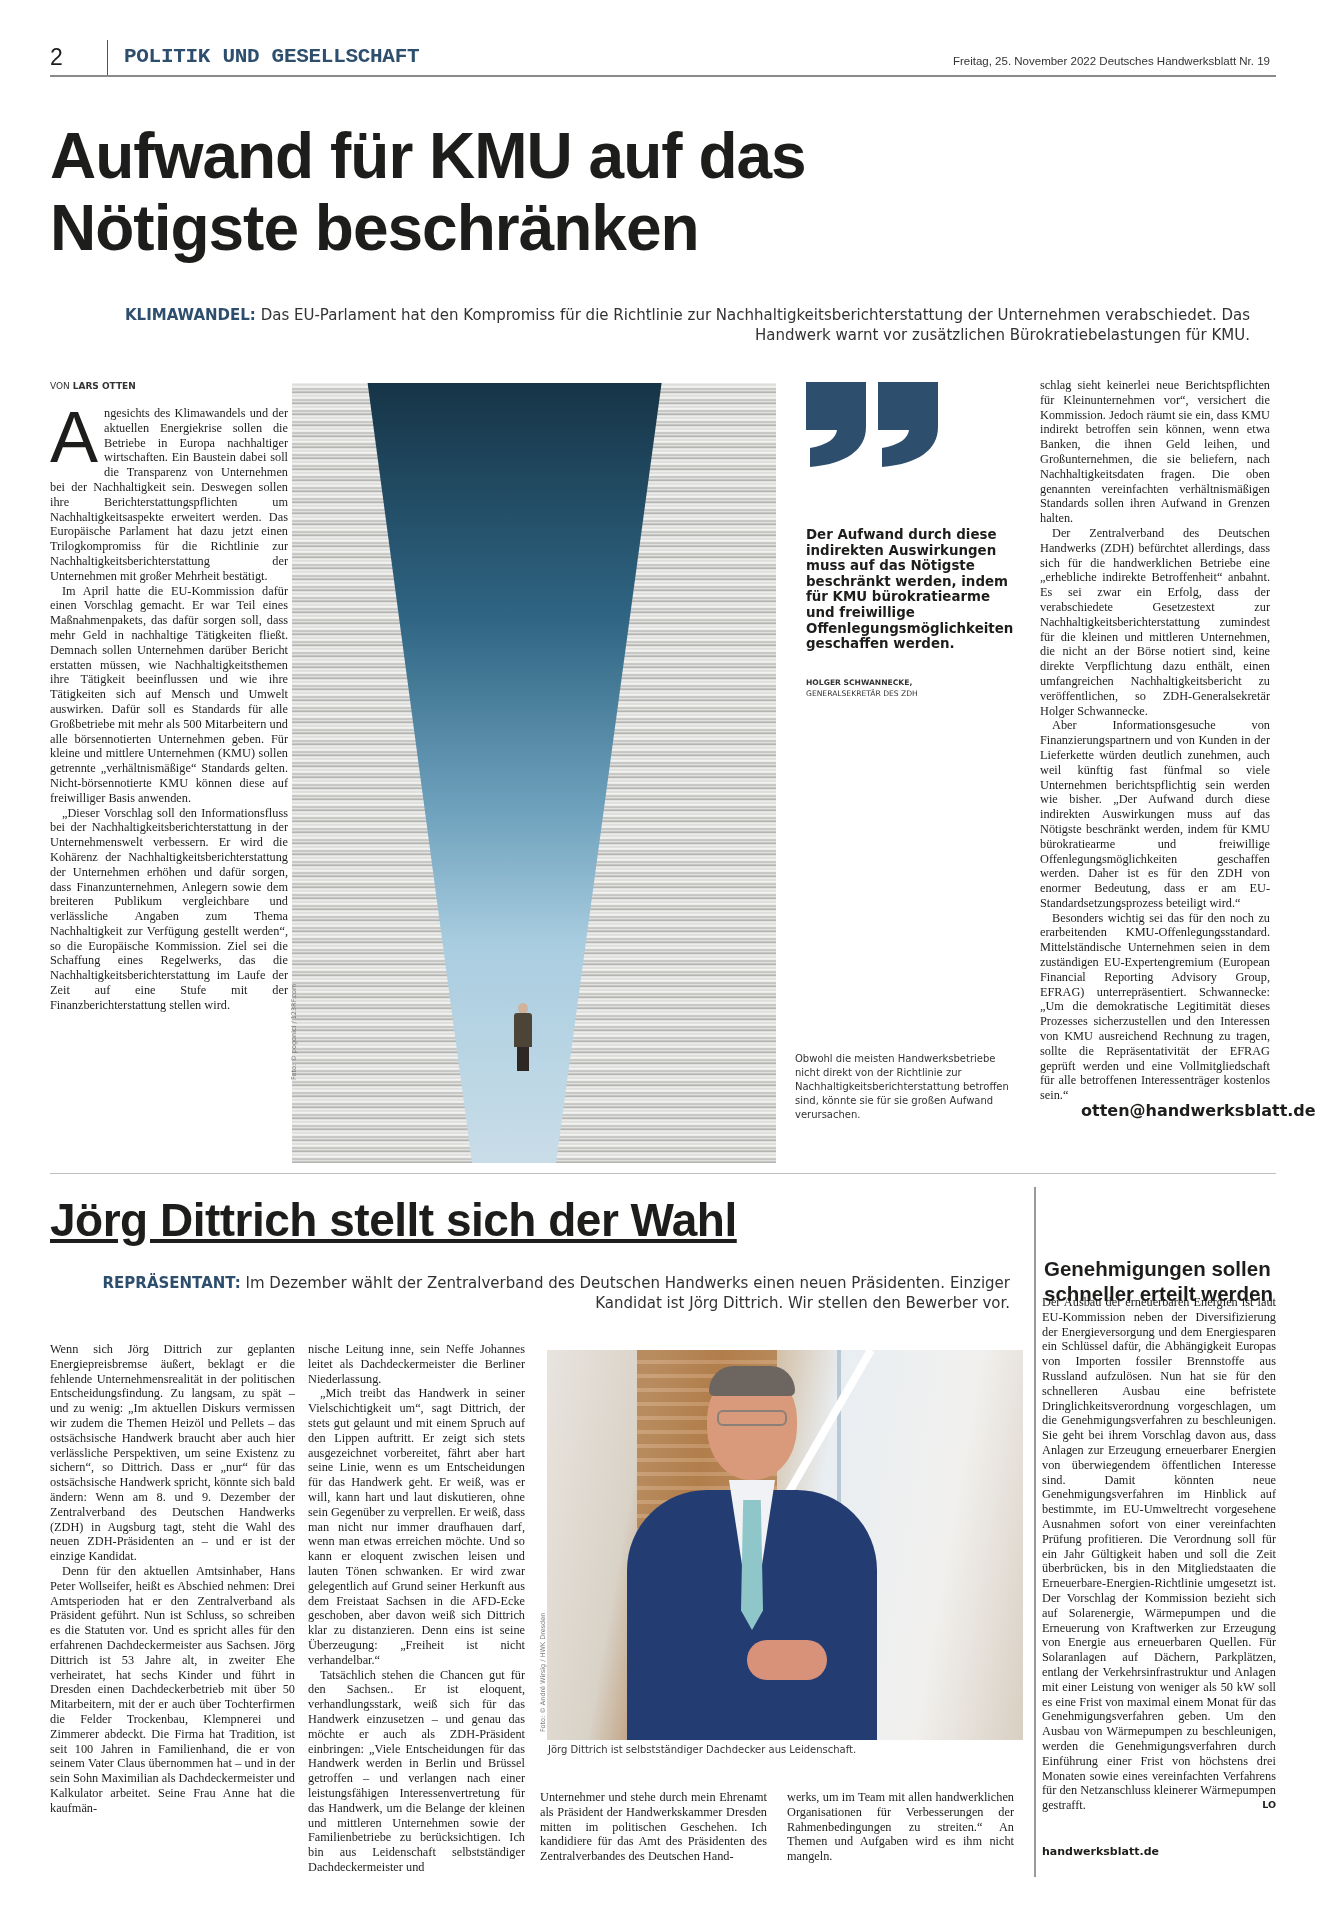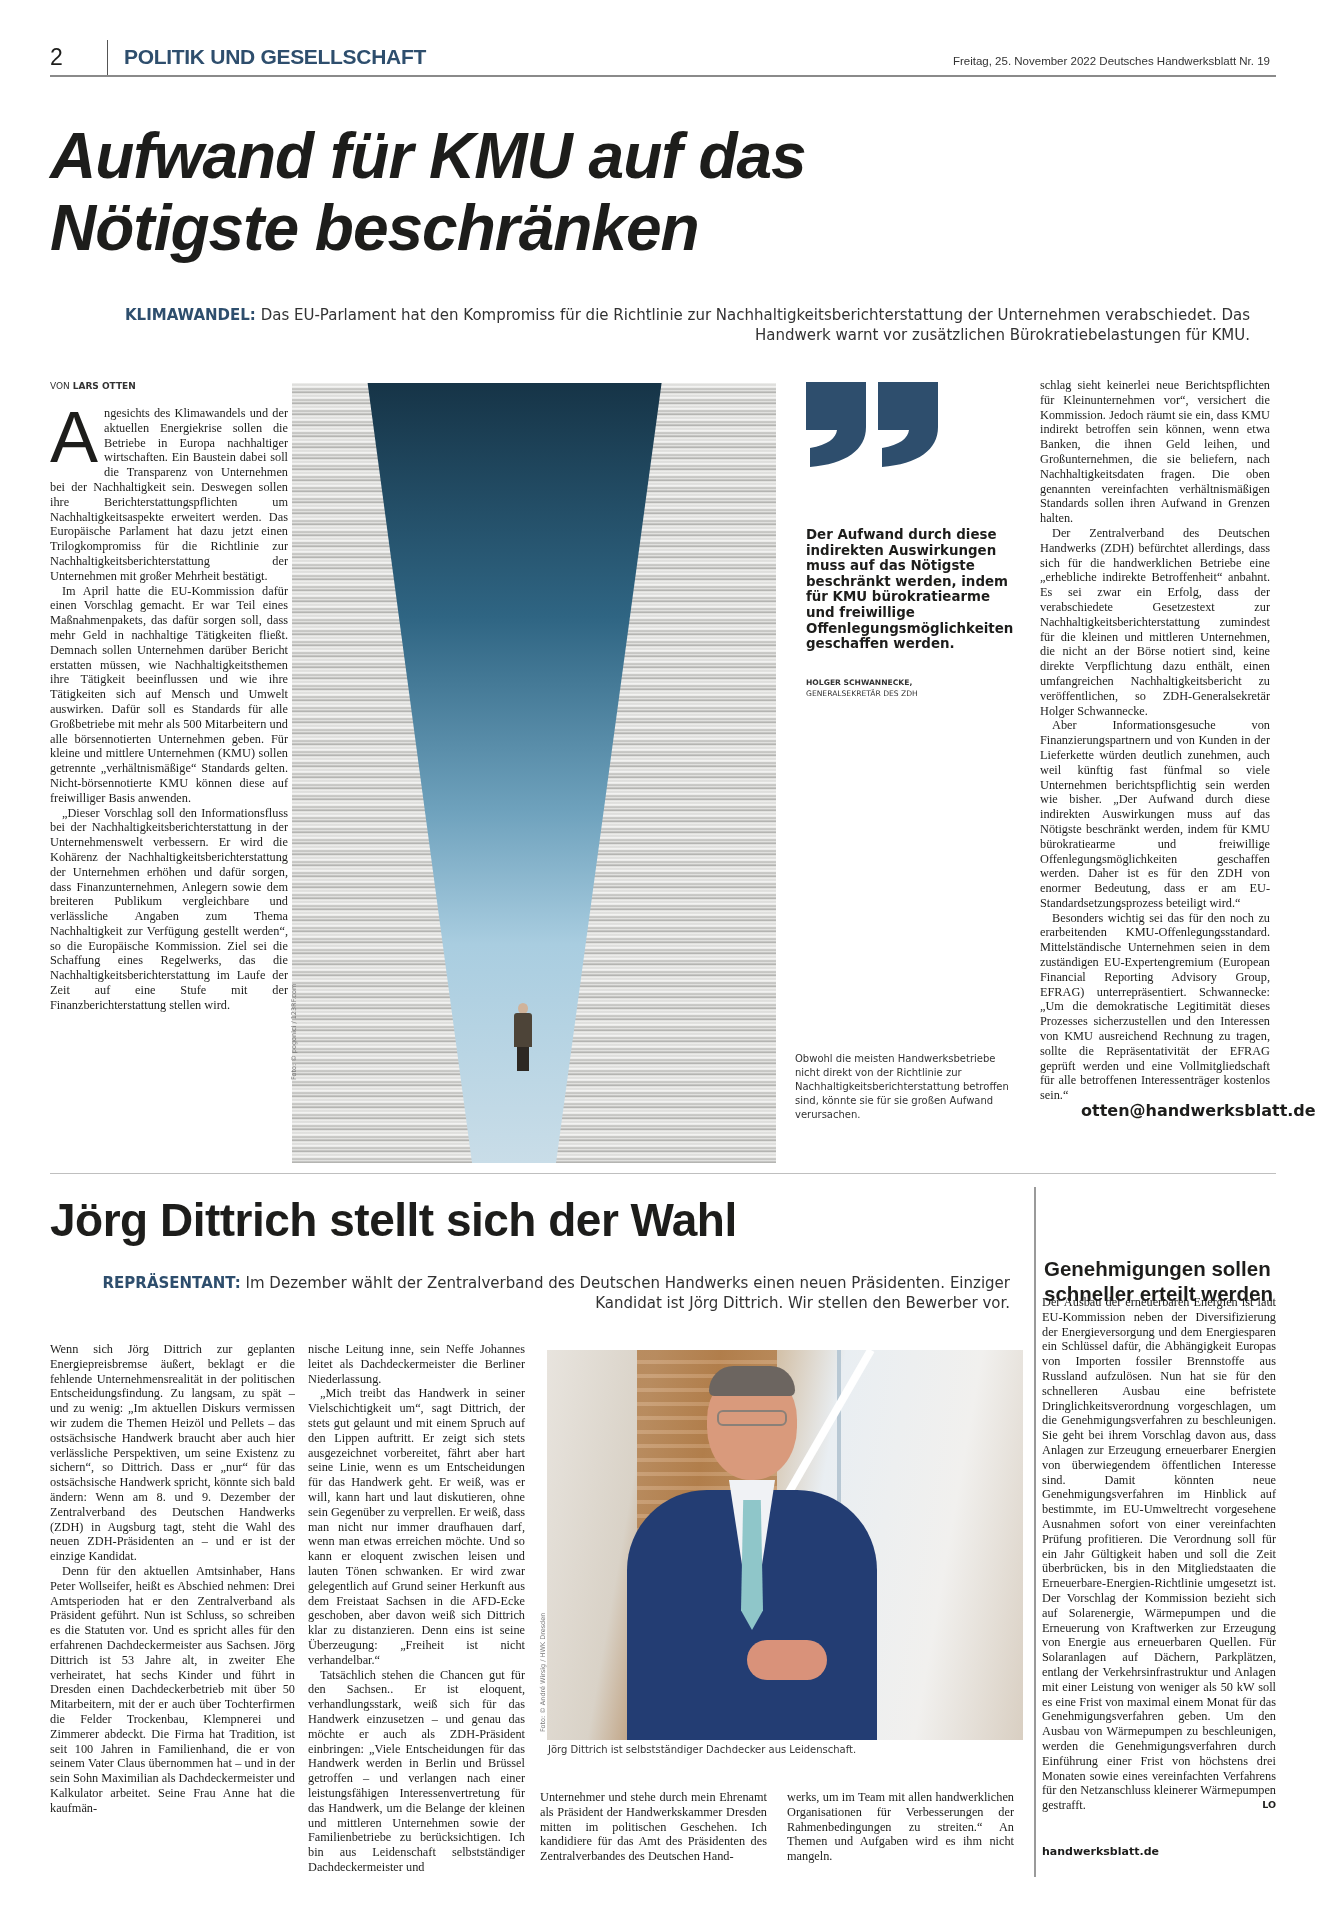--- a/index.html
+++ b/index.html
@@ -4,26 +4,26 @@
 <style>
   * { box-sizing: border-box; margin: 0; padding: 0; }
   html, body { width: 1326px; height: 1932px; background: #ffffff; overflow: hidden; }
   body { position: relative; font-family: "Liberation Serif", serif; color: #1d1d1b; }
 
   .abs { position: absolute; }
 
   
   .pagenum { left: 50px; top: 44px; font-family: "Liberation Sans", sans-serif; font-size: 23px; color: #1d1d1b; }
   .header-vline { left: 107px; top: 40px; width: 1px; height: 36px; background: #555; }
-  .section { left: 124px; top: 45px; font-family: Liberation Sans, sans-serif; font-size: 21px; font-weight: bold; color: #2e4e6d; letter-spacing: -0.3px; }
+  .section { left: 124px; top: 45px; font-family: Liberation Mono, monospace; font-size: 21px; font-weight: bold; color: #2e4e6d; letter-spacing: -0.3px; }
   .issue { right: 56px; top: 55px; font-family: "Liberation Sans", sans-serif; font-size: 11.5px; color: #333; }
   .header-rule { left: 50px; top: 75px; width: 1226px; height: 2px; background: #8a8a8a; }
 
   
-  .headline1 { left: 50px; top: 120px; width: 900px; font-family: "Liberation Sans", sans-serif; font-size: 64px; line-height: 72px; color: #1d1d1b; letter-spacing: -1px; font-style: italic; }
+  .headline1 { left: 50px; top: 120px; width: 900px; font-family: "Liberation Sans", sans-serif; font-size: 64px; line-height: 72px; color: #1d1d1b; letter-spacing: -1px; }
   .lead { font-family: "DejaVu Sans", sans-serif; font-size: 15px; line-height: 20px; color: #333; text-align: right; }
   .lead .kicker { font-weight: bold; color: #2e4e6d; }
   .lead1 { left: 50px; top: 305px; width: 1200px; }
 
   .byline { left: 50px; top: 381px; font-family: "DejaVu Sans", sans-serif; font-size: 9px; color: #333; }
   .byline b { font-weight: bold; }
 
   .col { font-family: "Liberation Serif", serif; font-size: 12.3px; line-height: 14.8px; text-align: justify; hyphens: auto; color: #1d1d1b; }
   .col p { text-indent: 12px; }
   .col p.first { text-indent: 0; }
@@ -48,21 +48,21 @@
   .quote-author b { font-weight: bold; }
 
   .caption1 { left: 795px; top: 1052px; width: 220px; font-family: "DejaVu Sans", sans-serif; font-size: 10px; line-height: 14px; color: #333; }
 
   .col3 { left: 1040px; top: 378px; width: 230px; }
   .email { font-family: "DejaVu Sans", sans-serif; font-weight: bold; font-size: 16px; margin-top: 1px; text-indent: 0 !important; margin-left: 41px; }
 
   .divider-mid { left: 50px; top: 1173px; width: 1226px; height: 1px; background: #bfbfbf; }
 
   
-  .headline2 { left: 50px; top: 1190px; width: 950px; font-family: "Liberation Sans", sans-serif; font-size: 46px; line-height: 60px; color: #1d1d1b; letter-spacing: -0.5px; }
+  .headline2 { left: 50px; top: 1190px; width: 950px; font-family: "Liberation Sans", sans-serif; font-size: 46px; line-height: 60px; color: #1d1d1b; letter-spacing: -0.5px; text-decoration: underline; }
   .lead2 { left: 50px; top: 1273px; width: 960px; }
   .col-b1 { left: 50px; top: 1342px; width: 245px; }
   .col-b2 { left: 308px; top: 1342px; width: 217px; }
   .col-b3 { left: 540px; top: 1790px; width: 227px; }
   .col-b4 { left: 787px; top: 1790px; width: 227px; }
 
   .photo2 { left: 547px; top: 1350px; width: 476px; height: 390px; overflow: hidden;
     background: linear-gradient(100deg, #e8e4de 0%, #d9d2c7 20%, #b48c62 32%, #cfb89a 40%, #e9eef2 55%, #f1f0ee 80%, #d9cfc2 100%); }
   .photo2 .stair { position: absolute; left: 90px; top: 0; width: 140px; height: 390px; background: repeating-linear-gradient(180deg, #b07a45 0 10px, #c69566 10px 14px); opacity: 0.8; }
   .photo2 .rail { position: absolute; left: 290px; top: 0; width: 4px; height: 390px; background: #b8c8d4; }

